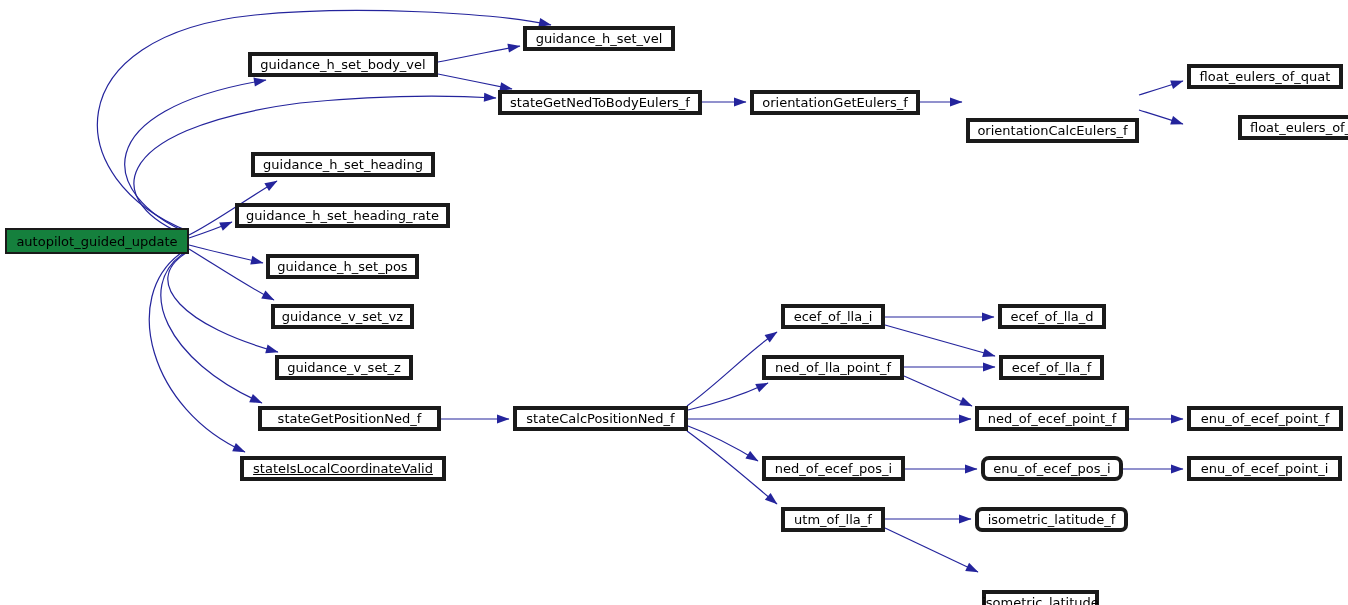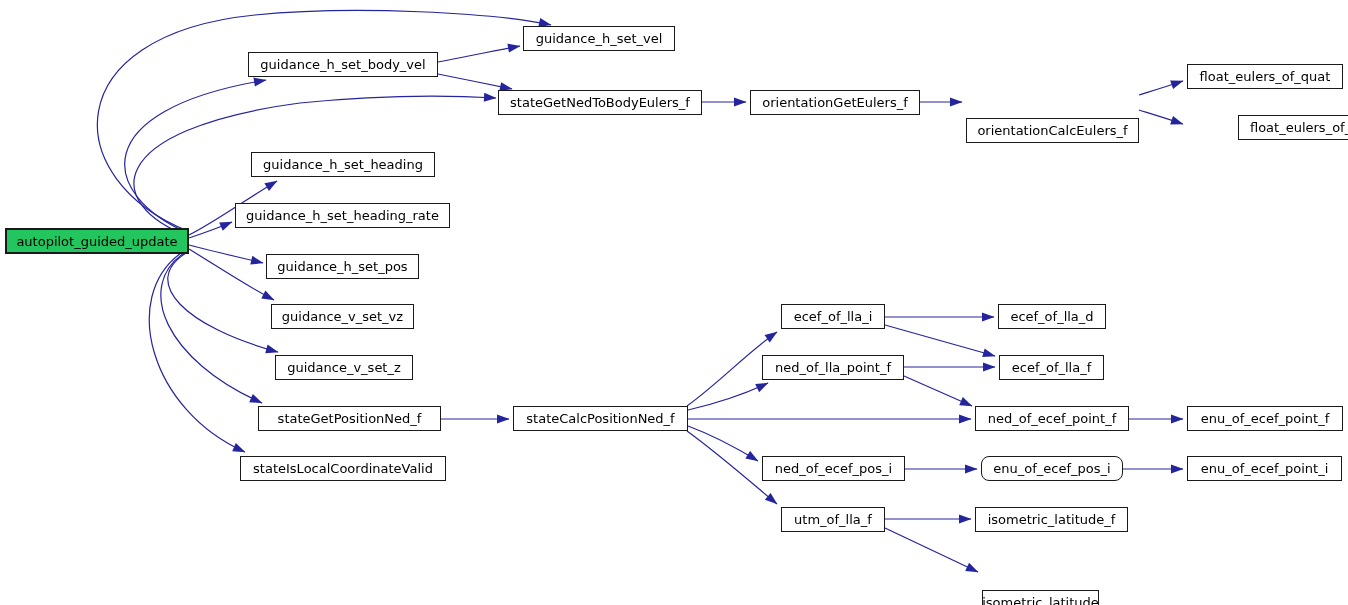--- a/index.html
+++ b/index.html
@@ -8,34 +8,34 @@
     width:1348px;height:605px;
     background:#ffffff;
     font-family:"DejaVu Sans","Liberation Sans",sans-serif;
     overflow:hidden;
   }
   #edges-svg{position:absolute;left:0;top:0;z-index:1;}
   .node{
     position:absolute;
     box-sizing:border-box;
     background:#ffffff;
-    border:1px solid #4d7c0f;
+    border:4px solid #4d7c0f;
     color:#000000;
     font-size:13px;
     line-height:15px;
     display:flex;
     align-items:center;
     justify-content:center;
     text-align:center;
     white-space:pre-line;
     z-index:2;
     cursor:pointer;
   }
   .node.highlight{
-    background:#22c55e;
+    background:#15803d;
     border-width:2px;
     cursor:default;
   }
   .edge{fill:none;stroke-width:1.2px;}
 </style>
 </head>
 <body>
 
 <div id="canvas">
   <svg id="edges-svg" width="1348" height="605" viewBox="0 0 1348 605" xmlns="http://www.w3.org/2000/svg">
@@ -86,29 +86,29 @@
       <div class="node" style="left: 750px; top: 90px; width: 170px; height: 25px; border-color: rgb(26, 26, 26);"><span>orientationGetEulers_f</span></div>
       <div class="node" style="left: 966px; top: 90px; width: 173px; height: 25px; border-color: rgb(26, 26, 26); margin-top: 28px;"><span>orientationCalcEulers_f</span></div>
       <div class="node" style="left: 1187px; top: 64px; width: 156px; height: 25px; border-color: rgb(26, 26, 26);"><span>float_eulers_of_quat</span></div>
       <div class="node" style="left: 1238px; top: 115px; width: 156px; height: 25px; border-color: rgb(26, 26, 26);"><span>float_eulers_of_rmat</span></div>
       <div class="node" style="left: 251px; top: 152px; width: 184px; height: 25px; border-color: rgb(26, 26, 26);"><span>guidance_h_set_heading</span></div>
       <div class="node" style="left: 235px; top: 203px; width: 215px; height: 25px; border-color: rgb(26, 26, 26);"><span>guidance_h_set_heading_rate</span></div>
       <div class="node" style="left: 266px; top: 254px; width: 153px; height: 25px; border-color: rgb(26, 26, 26);"><span>guidance_h_set_pos</span></div>
       <div class="node" style="left: 271px; top: 304px; width: 143px; height: 25px; border-color: rgb(26, 26, 26);"><span>guidance_v_set_vz</span></div>
       <div class="node" style="left: 275px; top: 355px; width: 138px; height: 25px; border-color: rgb(26, 26, 26);"><span>guidance_v_set_z</span></div>
       <div class="node" style="left: 258px; top: 406px; width: 183px; height: 25px; border-color: rgb(26, 26, 26);"><span>stateGetPositionNed_f</span></div>
-      <div class="node" style="left: 240px; top: 456px; width: 206px; height: 25px; border-color: rgb(26, 26, 26);"><span>stateIsLocalCoordinateValid</span></div>
+      <div class="node" style="left: 240px; top: 456px; width: 206px; height: 25px; border-color: rgb(26, 26, 26); text-decoration: underline;"><span>stateIsLocalCoordinateValid</span></div>
       <div class="node" style="left: 513px; top: 406px; width: 175px; height: 25px; border-color: rgb(26, 26, 26);"><span>stateCalcPositionNed_f</span></div>
       <div class="node" style="left: 781px; top: 304px; width: 104px; height: 25px; border-color: rgb(26, 26, 26); text-align: right;"><span>ecef_of_lla_i</span></div>
       <div class="node" style="left: 998px; top: 304px; width: 108px; height: 25px; border-color: rgb(26, 26, 26);"><span>ecef_of_lla_d</span></div>
       <div class="node" style="left: 762px; top: 355px; width: 142px; height: 25px; border-color: rgb(26, 26, 26);"><span>ned_of_lla_point_f</span></div>
       <div class="node" style="left: 999px; top: 355px; width: 105px; height: 25px; border-color: rgb(26, 26, 26);"><span>ecef_of_lla_f</span></div>
       <div class="node" style="left: 975px; top: 406px; width: 154px; height: 25px; border-color: rgb(26, 26, 26);"><span>ned_of_ecef_point_f</span></div>
       <div class="node" style="left: 1187px; top: 406px; width: 156px; height: 25px; border-color: rgb(26, 26, 26);"><span>enu_of_ecef_point_f</span></div>
       <div class="node" style="left: 762px; top: 456px; width: 143px; height: 25px; border-color: rgb(26, 26, 26);"><span>ned_of_ecef_pos_i</span></div>
       <div class="node" style="left: 981px; top: 456px; width: 142px; height: 25px; border-color: rgb(26, 26, 26); border-radius: 8px;"><span>enu_of_ecef_pos_i</span></div>
       <div class="node" style="left: 1187px; top: 456px; width: 155px; height: 25px; border-color: rgb(26, 26, 26);"><span>enu_of_ecef_point_i</span></div>
       <div class="node" style="left: 781px; top: 507px; width: 104px; height: 25px; border-color: rgb(26, 26, 26);"><span>utm_of_lla_f</span></div>
-      <div class="node" style="left: 975px; top: 507px; width: 153px; height: 25px; border-color: rgb(26, 26, 26);"><span>isometric_latitude_f</span></div>
+      <div class="node" style="left: 975px; top: 507px; width: 153px; height: 25px; border-color: rgb(26, 26, 26); border-radius: 7px;"><span>isometric_latitude_f</span></div>
       <div class="node" style="left: 982px; top: 558px; width: 117px; height: 40px; border-color: rgb(26, 26, 26); margin-top: 32px;"><span>isometric_latitude
 _fast_f</span></div>
     </div>
 </div>
 
 </body></html>

